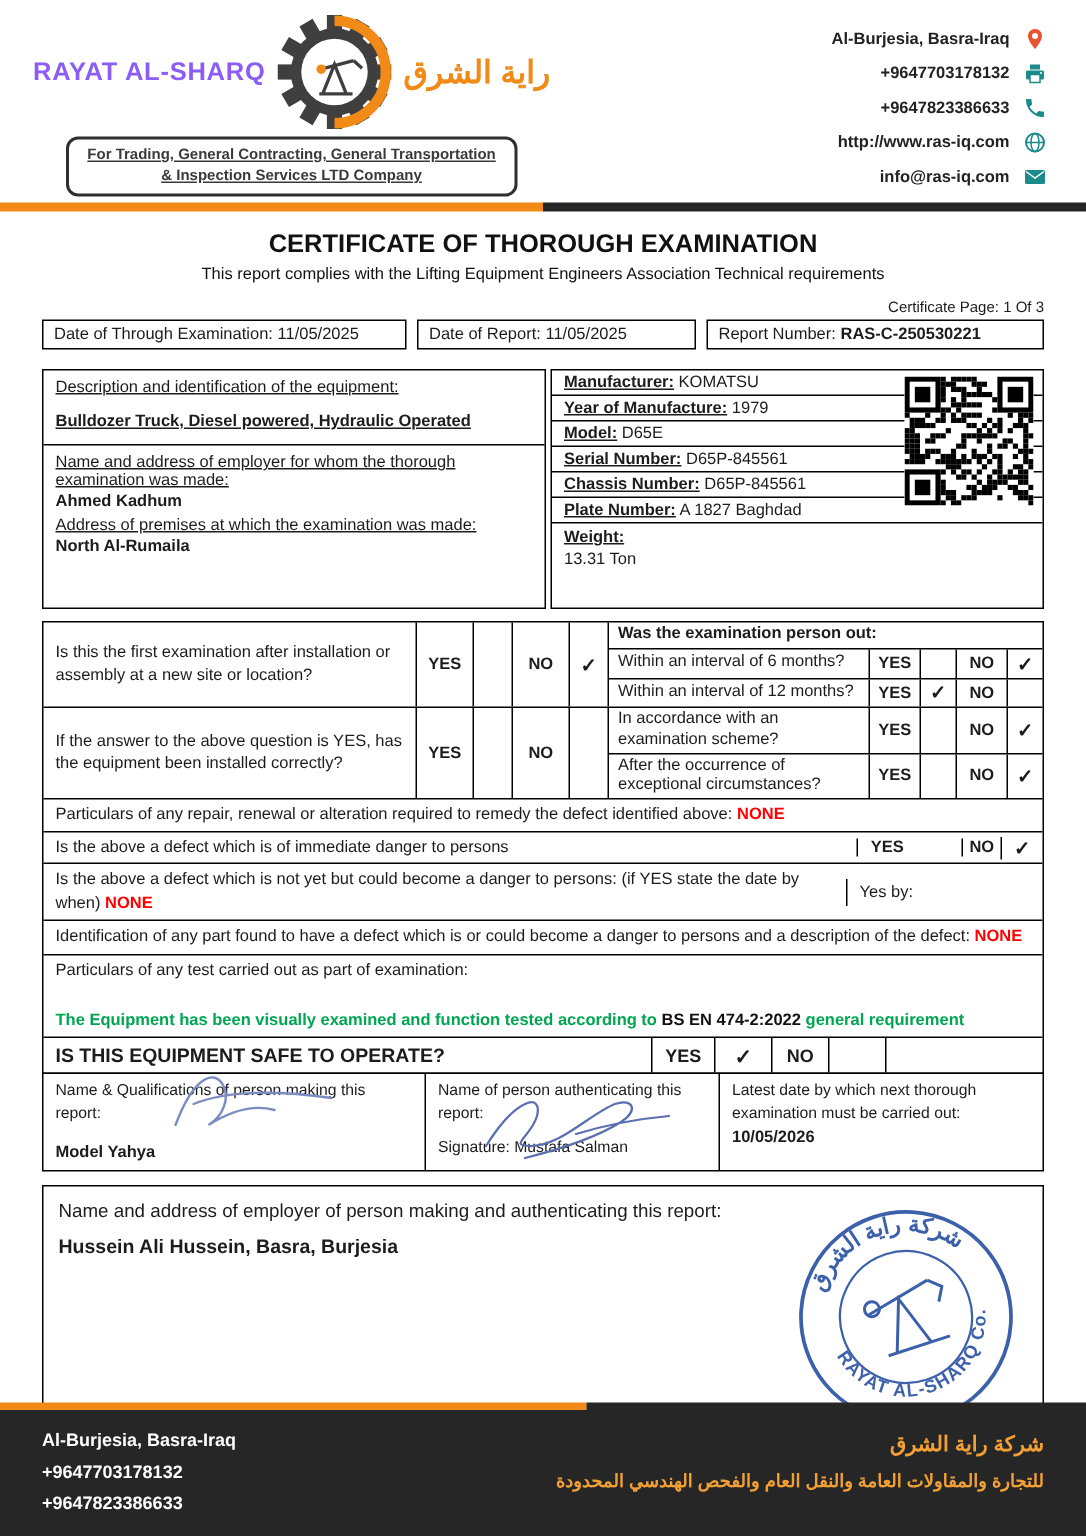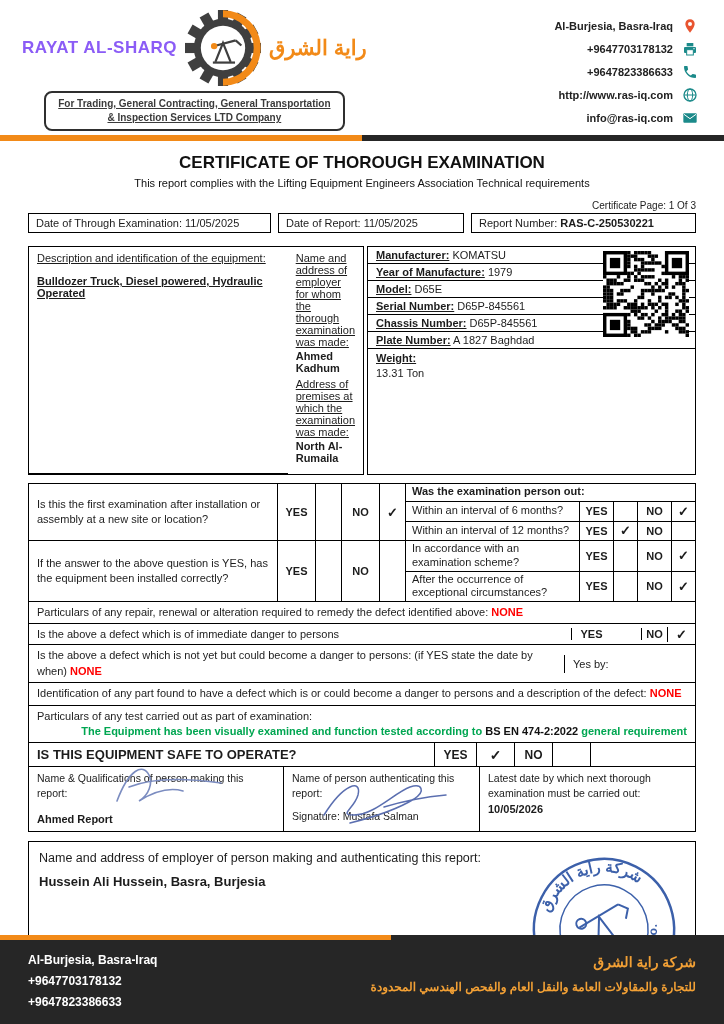--- a/index.html
+++ b/index.html
@@ -29,21 +29,21 @@
   .cert-page { text-align:right; font-size:10px; margin-top:11px; }
 
   
   .dates-row { display:flex; justify-content:space-between; margin-top:2px; }
   .date-cell { border:1px solid #000; padding:3px 7px; font-size:11px; white-space:nowrap; }
   .dc1{width:243px;} .dc2{width:186px;} .dc3{width:225px;}
   .bold { font-weight:bold; }
 
   
   .equip { display:flex; gap:3px; margin-top:13px; min-height:160px; }
-  .equip-left { width:336px; border:1px solid #000; display:flex; flex-direction:row; font-size:11px; }
+  .equip-left { width:336px; border:1px solid #000; display:flex; flex-direction:column; font-size:11px; }
   .cellA { border-bottom:1px solid #000; padding:5px 8px 9px; }
   .cellA .val { display:block; margin-top:11px;text-decoration:underline; }
   .cellB { padding:5px 8px 6px; flex:1; }
   .cellB .val { display:block; margin:2px 0 4px; }
   .lbl { text-decoration:underline; }
   .val { font-weight:bold; }
   .equip-right { flex:1; border:1px solid #000; position:relative; font-size:11px; }
   .detail-row { padding:2px 8px 2px; border-bottom:1px solid #000; height:17px; }
   .dlabel { font-weight:bold; text-decoration:underline; }
   .weight-cell { padding:3px 8px; }
@@ -68,21 +68,21 @@
   .xfull { padding:3px 8px; line-height:1.4; }
   .red { color:#FF0000; font-weight:bold; }
   .xflex { display:flex; align-items:center; }
   .itext { flex:1; padding:4px 8px; display:flex; align-items:center; }
   .ylab3,.nlab3 { border-left:1px solid #000; font-weight:bold; display:flex; align-items:center; justify-content:center; }
   .ylab3 { width:40px; } .nlab3 { width:26px; }
   .ck3 { border-left:1px solid #000; display:flex; align-items:center; justify-content:center; font-size:13px; font-weight:bold; }
   .ck3a { width:30px; } .ck3b { width:28px; }
   .ntext { flex:1; padding:3px 8px; line-height:1.4; }
   .yesby { width:131px; border-left:1px solid #000; padding:3px 8px; }
-  .testline2 { text-align:right; margin-top:0; font-weight:bold; }
+  .testline2 { text-align:left; margin-top:18px; font-weight:bold; }
   .green { color:#00A651; font-weight:bold; }
   .std { color:#111; font-weight:bold; }
   .saferow { display:flex; align-items:stretch; }
   .safetext { width:405px; padding:4px 8px; font-weight:bold; font-size:13px; display:flex; align-items:center; }
   .ylab4,.nlab4 { border-left:1px solid #000; font-weight:bold; font-size:12px; display:flex; align-items:center; justify-content:center; }
   .ylab4 { width:42px; } .nlab4 { width:38px; }
   .ck4 { width:38px; border-left:1px solid #000; display:flex; align-items:center; justify-content:center; font-size:14px; font-weight:bold; }
   .filler { flex:1; border-left:1px solid #000; }
 
   
@@ -610,21 +610,21 @@
         <div class="ck4">✓</div>
         <div class="nlab4">NO</div>
         <div class="ck4"></div>
         <div class="filler"></div>
       </div>
     </div>
 
     <div class="sigrow">
       <div class="sigcell sg1">
         <span>Name &amp; Qualifications of person making this report:</span>
-        <span class="signame">Ahmed Report</span>
+        <span class="signame">Model Yahya</span>
         <svg class="sigsvg sig1pos" width="120" height="46" viewBox="0 0 120 46">
           <path d="M8 40 C 20 8, 34 2, 40 14 C 44 22, 40 34, 30 40 C 46 30, 60 26, 74 30 M20 26 C 40 18, 70 16, 112 22" fill="none" stroke="#7b8cc0" stroke-width="1.6" stroke-linecap="round"></path>
         </svg>
       </div>
       <div class="sigcell sg2">
         <span>Name of person authenticating this report:</span>
         <span class="sigline">
           <span>Signature:</span>
           <span>Mustafa Salman</span>
         </span>

